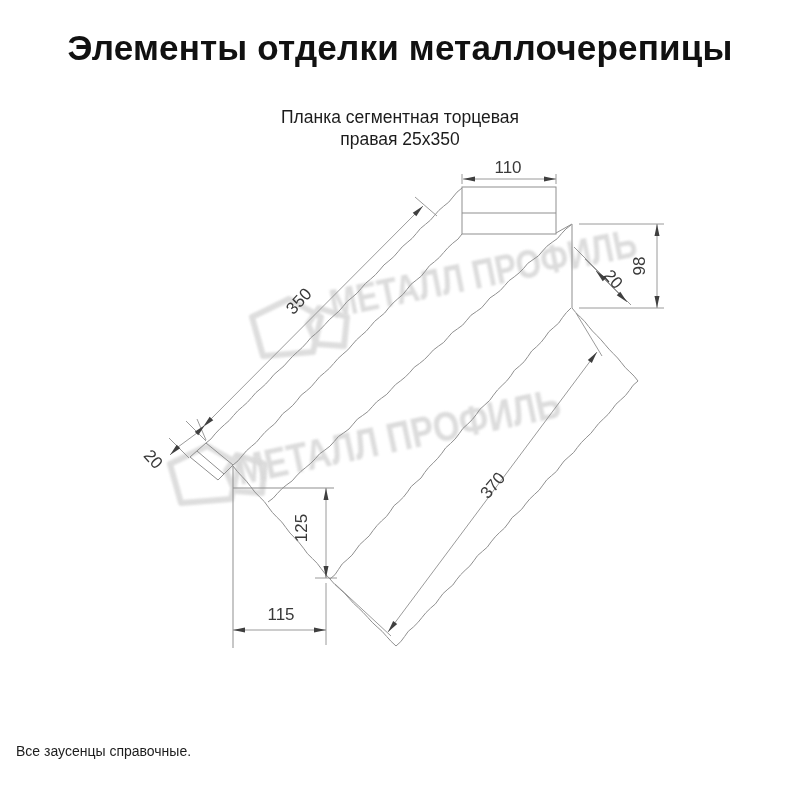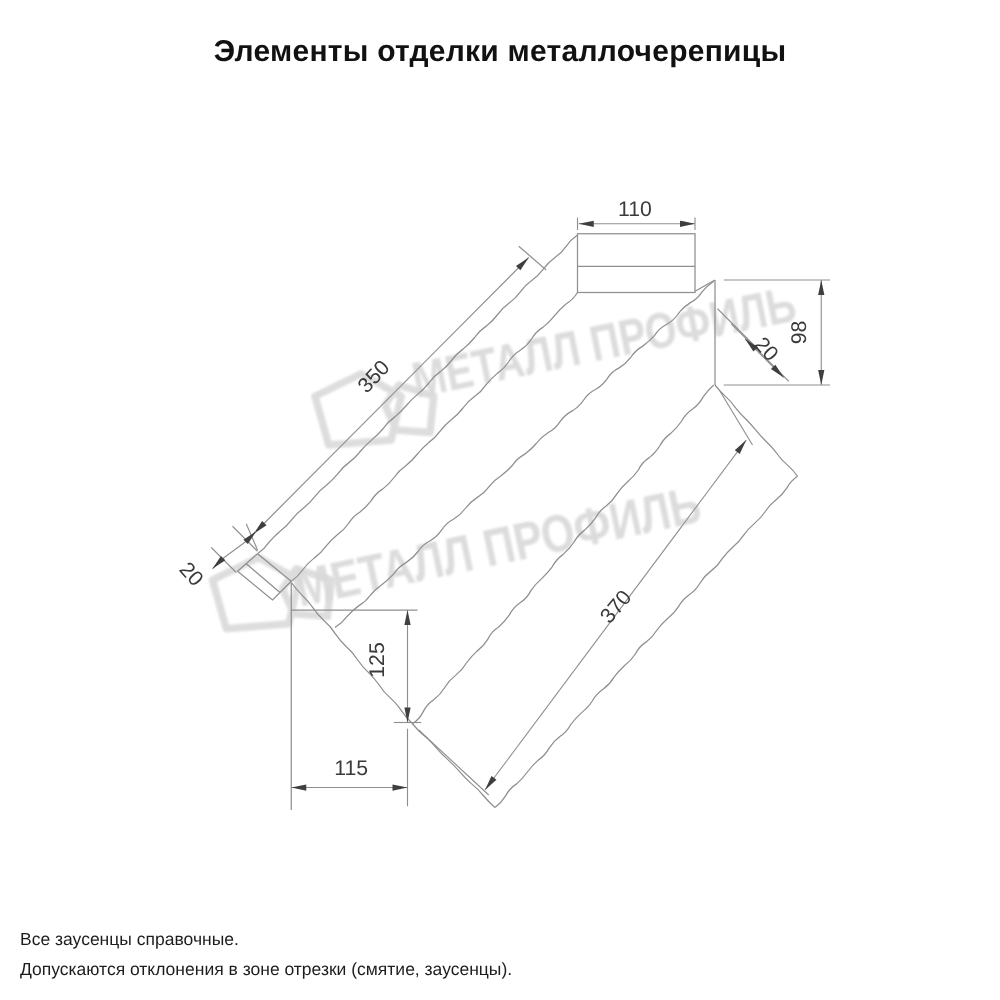--- a/index.html
+++ b/index.html
@@ -1,33 +1,37 @@
 <!DOCTYPE html>
 <html><head>
 <meta charset="utf-8">
 <style>
   html,body{margin:0;padding:0;background:#ffffff;}
   #page{position:relative;width:800px;height:800px;background:#ffffff;overflow:hidden;
         font-family:"Liberation Sans","DejaVu Sans",sans-serif;}
   .title{position:absolute;top:28px;left:0;width:800px;text-align:center;
-         font-size:24px;font-weight:bold;color:#111;letter-spacing:0.2px;}
+         font-size:35px;font-weight:bold;color:#111;letter-spacing:0.2px;}
   .subtitle{position:absolute;top:106px;left:0;width:800px;text-align:center;
             font-size:17.5px;color:#1c1c1c;line-height:22px;}
   .footer{position:absolute;left:16px;top:739px;font-size:14px;color:#1d1d1d;line-height:24px;}
   svg text.dim{font-family:"Liberation Sans","DejaVu Sans",sans-serif;font-size:17px;fill:#3a3a3a;}
   .wm,.wm-text{filter:blur(0.8px);}
   .wm-text text{font-family:"Liberation Sans","DejaVu Sans",sans-serif;font-weight:bold;}
 </style>
 </head>
 <body>
 
 <div id="page">
 
   <div class="title">Элементы отделки металлочерепицы</div>
 
+  <div class="subtitle">
+    <div>Планка сегментная торцевая</div>
+    <div>правая 25x350</div>
+  </div>
 
   <svg width="800" height="800" viewBox="0 0 800 800" style="position:absolute;left:0;top:0;">
     <defs>
       <marker id="arrE" orient="auto" markerUnits="userSpaceOnUse" markerWidth="14" markerHeight="8" refX="13" refY="4">
         <path d="M13 4 L1 1.5 L1 6.5 Z" fill="#3f3f3f"></path>
       </marker>
       <marker id="arrS" orient="auto-start-reverse" markerUnits="userSpaceOnUse" markerWidth="14" markerHeight="8" refX="13" refY="4">
         <path d="M13 4 L1 1.5 L1 6.5 Z" fill="#3f3f3f"></path>
       </marker>
     </defs>
@@ -110,15 +114,14 @@
       <text class="dim" x="303" y="305" transform="rotate(-47,303,305)">350</text>
       <text class="dim" x="149" y="463" transform="rotate(48,149,463)">20</text>
       <text class="dim" x="307" y="528" transform="rotate(-90,307,528)">125</text>
       <text class="dim" x="281" y="620">115</text>
       <text class="dim" x="497" y="489" transform="rotate(-50,497,489)">370</text>
     </g>
   </svg>
 
   <div class="footer">
     <div>Все заусенцы справочные.</div>
-    <div>Допускаются отклонения в зоне отрезки (смятие, заусенцы).</div>
   </div>
 </div>
 
 </body></html>

